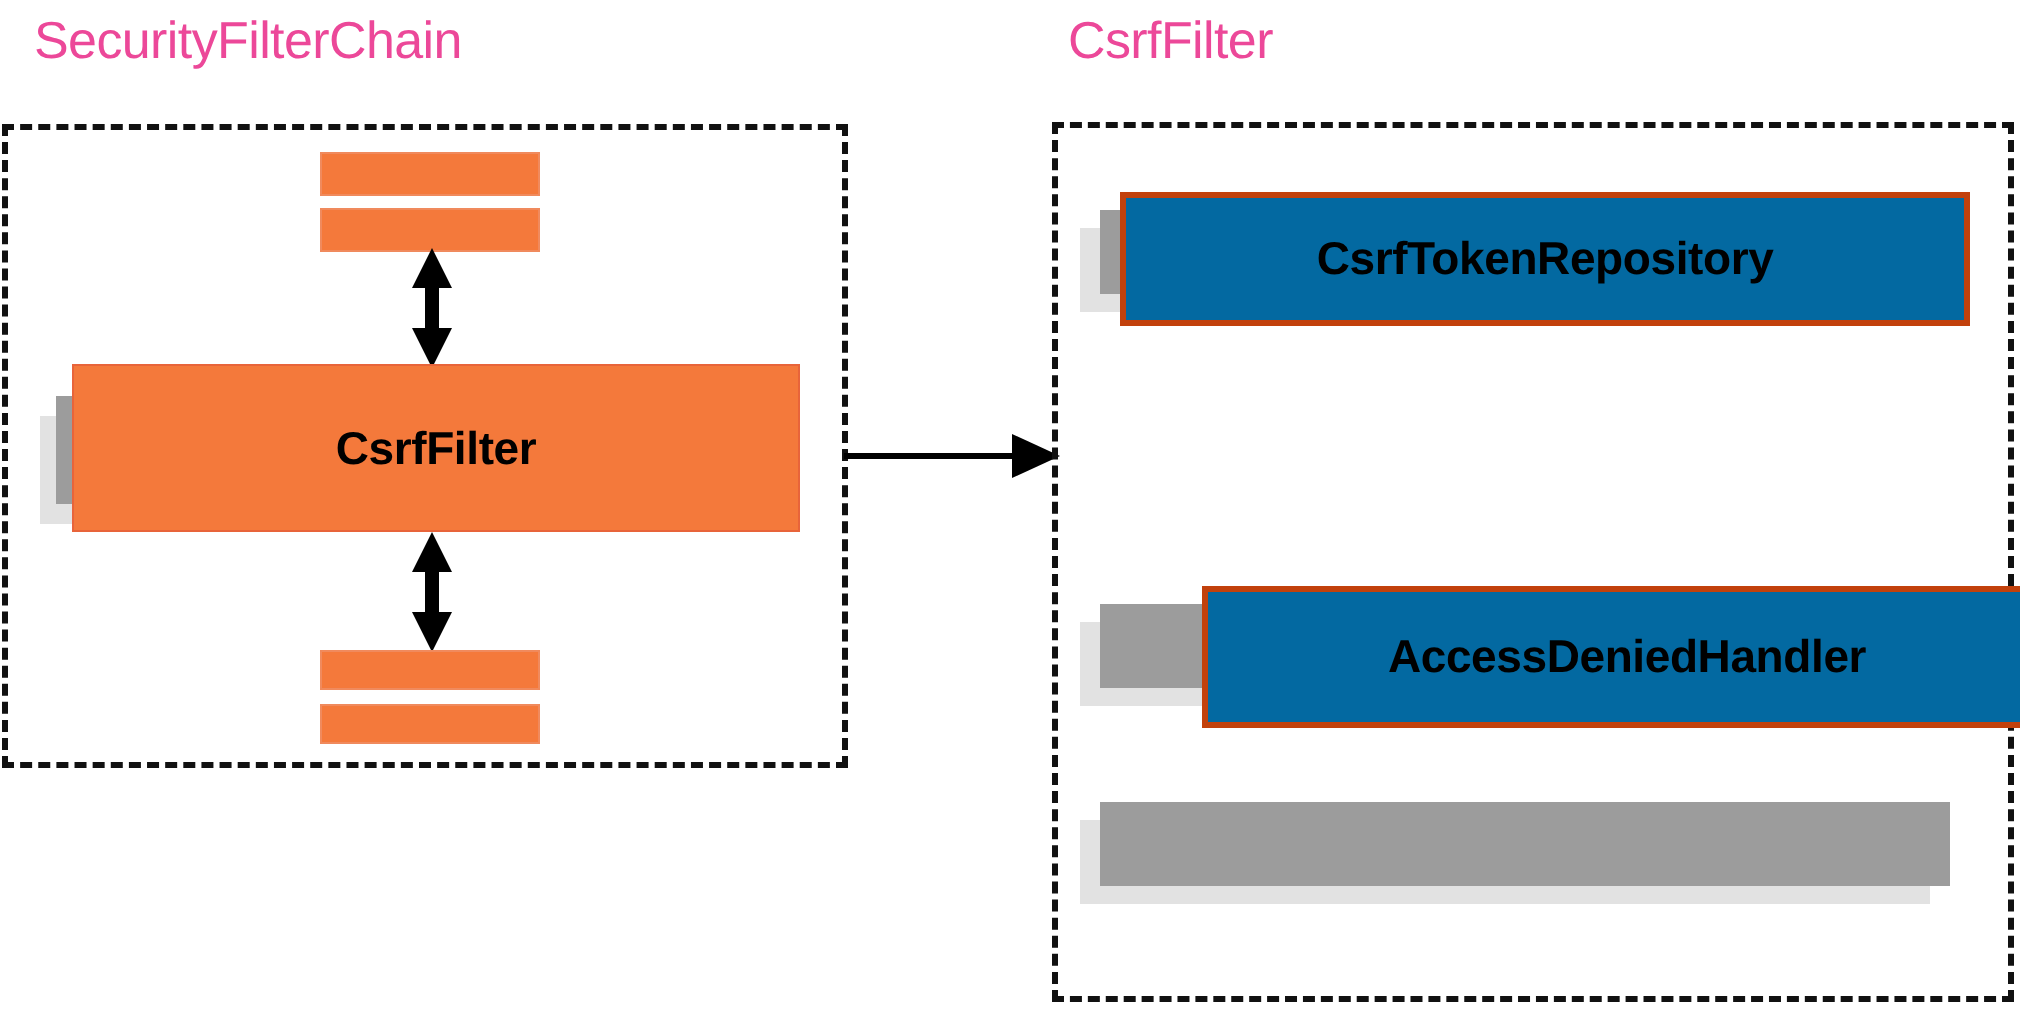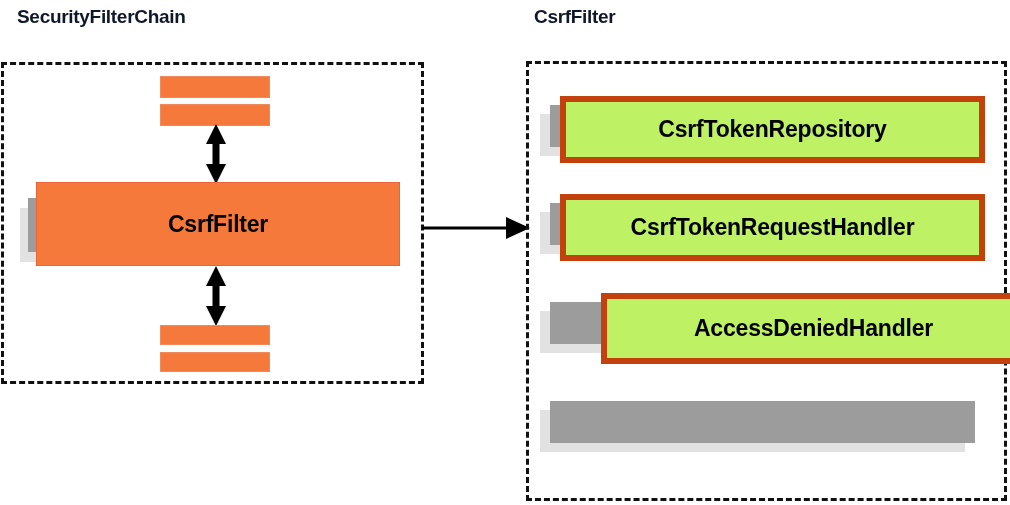--- a/index.html
+++ b/index.html
@@ -15,23 +15,23 @@
     position: relative;
     width: 1010px;
     height: 505px;
     background: #ffffff;
     overflow: hidden;
   }
 
   
   .panel-title {
     position: absolute;
-    font-size: 19px;
-    font-weight: bold;
-    color: #0f172a;
+    font-size: 26px;
+    font-weight: normal;
+    color: #ec4899;
     letter-spacing: -0.3px;
     white-space: nowrap;
     line-height: 1;
   }
   #title-left  { left: 17px;  top: 7px; }
   #title-right { left: 534px; top: 7px; }
 
   
   .dashed-box {
     position: absolute;
@@ -76,22 +76,22 @@
     font-weight: bold;
     color: #000000;
     letter-spacing: -0.2px;
     white-space: nowrap;
   }
   .orange-front {
     background: #f4793b;
     border: 1px solid #e8643a;
   }
   .blue-front {
-    background: #bef264;
-    border: 6px solid #c2410c;
+    background: #0369a1;
+    border: 3px solid #c2410c;
   }
 
   
   .arrow-svg {
     position: absolute;
     overflow: visible;
   }
 </style>
 </head>
 <body>
@@ -138,27 +138,20 @@
   <div class="dashed-box" id="panel-right"></div>
 
   <div class="stack" style="left:540px; top:96px; width:460px; height:92px;">
     <div class="layer-back" style="left:0px;  top:18px; width:425px; height:42px;"></div>
     <div class="layer-mid" style="left:10px; top:9px;  width:425px; height:42px;"></div>
     <div class="layer-front blue-front" style="left:20px; top:0px; width:425px; height:67px;">
       <span class="label">CsrfTokenRepository</span>
     </div>
   </div>
 
-  <div class="stack" style="left:540px; top:194px; width:460px; height:92px;">
-    <div class="layer-back" style="left:0px;  top:18px; width:425px; height:42px;"></div>
-    <div class="layer-mid" style="left:10px; top:9px;  width:425px; height:42px;"></div>
-    <div class="layer-front blue-front" style="left:20px; top:0px; width:425px; height:67px;">
-      <span class="label">CsrfTokenRequestHandler</span>
-    </div>
-  </div>
 
   <div class="stack" style="left:540px; top:293px; width:460px; height:92px;">
     <div class="layer-back" style="left:0px;  top:18px; width:425px; height:42px;"></div>
     <div class="layer-mid" style="left:10px; top:9px;  width:425px; height:42px;"></div>
     <div class="layer-front blue-front" style="left:20px; top:0px; width:425px; height:71px;margin-left:41px;">
       <span class="label">AccessDeniedHandler</span>
     </div>
   </div>
 
   <div class="stack" style="left:540px; top:392px; width:460px; height:92px;">

